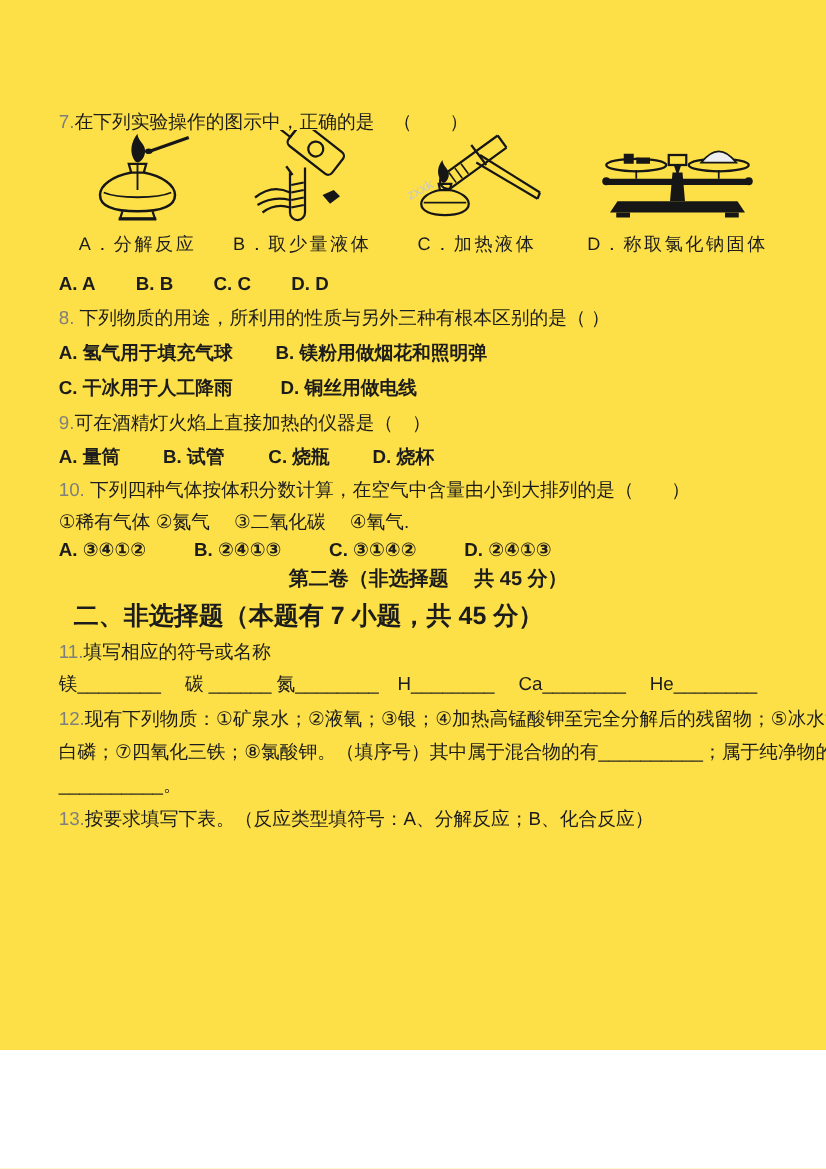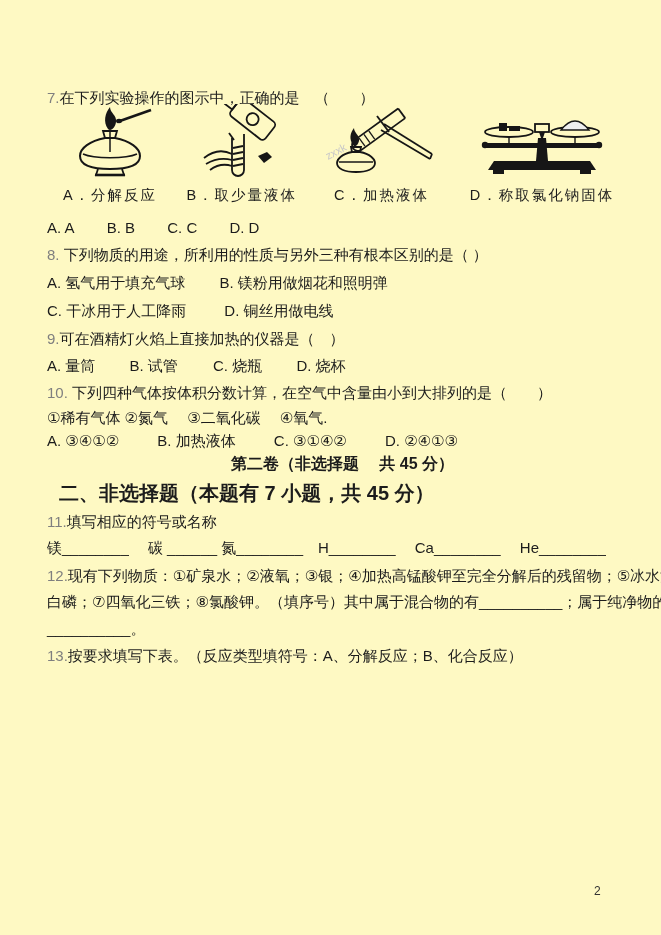--- a/index.html
+++ b/index.html
@@ -1,25 +1,25 @@
 <!DOCTYPE html>
 <html><head>
 <meta charset="utf-8">
 <style>
   * { margin:0; padding:0; box-sizing:border-box; }
   html,body { background:#ffffff; }
   .page {
-    position:relative; width:661px; height:935px; margin:0 auto;
-    background:#fef9c3; overflow:hidden;
+    position:relative; width:661px; height:840px; margin:0 auto;
+    background:#fde047; overflow:hidden;
     font-family:"Liberation Sans","DejaVu Sans",sans-serif;
     color:#1c1c1c; font-size:15px;padding-left:24px;
   }
   .row { position:absolute; left:47px; white-space:nowrap; line-height:20px; }
   .qnum { color:#7f7f7f; }
-  .opt  { display:inline-block; }
+  .opt  { display:inline-block;font-weight:bold; }
   .bold { font-weight:bold;margin-left:12px; }
   .center { left:0; width:661px; text-align:center; }
   .figrow {
     position:absolute; top:104px; left:62px; width:556px;
     display:flex; justify-content:space-between; align-items:flex-end;
   }
   .fig { display:flex; flex-direction:column; align-items:center; }
   .fig svg { display:block; }
   .fig figcaption {
     margin-top:6px; font-size:14.5px; letter-spacing:2px; color:#1c1c1c;
@@ -156,21 +156,21 @@
   </div>
 
   <div class="row" style="top:383px">
     <span class="qnum">10.  </span><span>下列四种气体按体积分数计算，在空气中含量由小到大排列的是（　　）</span>
   </div>
   <div class="row" style="top:408px">
     <span>①稀有气体 ②氮气　 ③二氧化碳　 ④氧气.</span>
   </div>
   <div class="row" style="top:431px">
     <span class="opt" style="margin-right:34px">A. ③④①②</span>
-    <span class="opt" style="margin-right:34px">B. 加热液体</span>
+    <span class="opt" style="margin-right:34px">B. ②④①③</span>
     <span class="opt" style="margin-right:34px">C. ③①④②</span>
     <span class="opt">D. ②④①③</span>
   </div>
 
   <div class="row center bold" style="top:454px; font-size:16px">
     <span>第二卷（非选择题　 共 45 分）</span>
   </div>
   <div class="row bold" style="top:483px; font-size:20px">
     <span>二、非选择题（本题有 7 小题，共 45 分）</span>
   </div>

